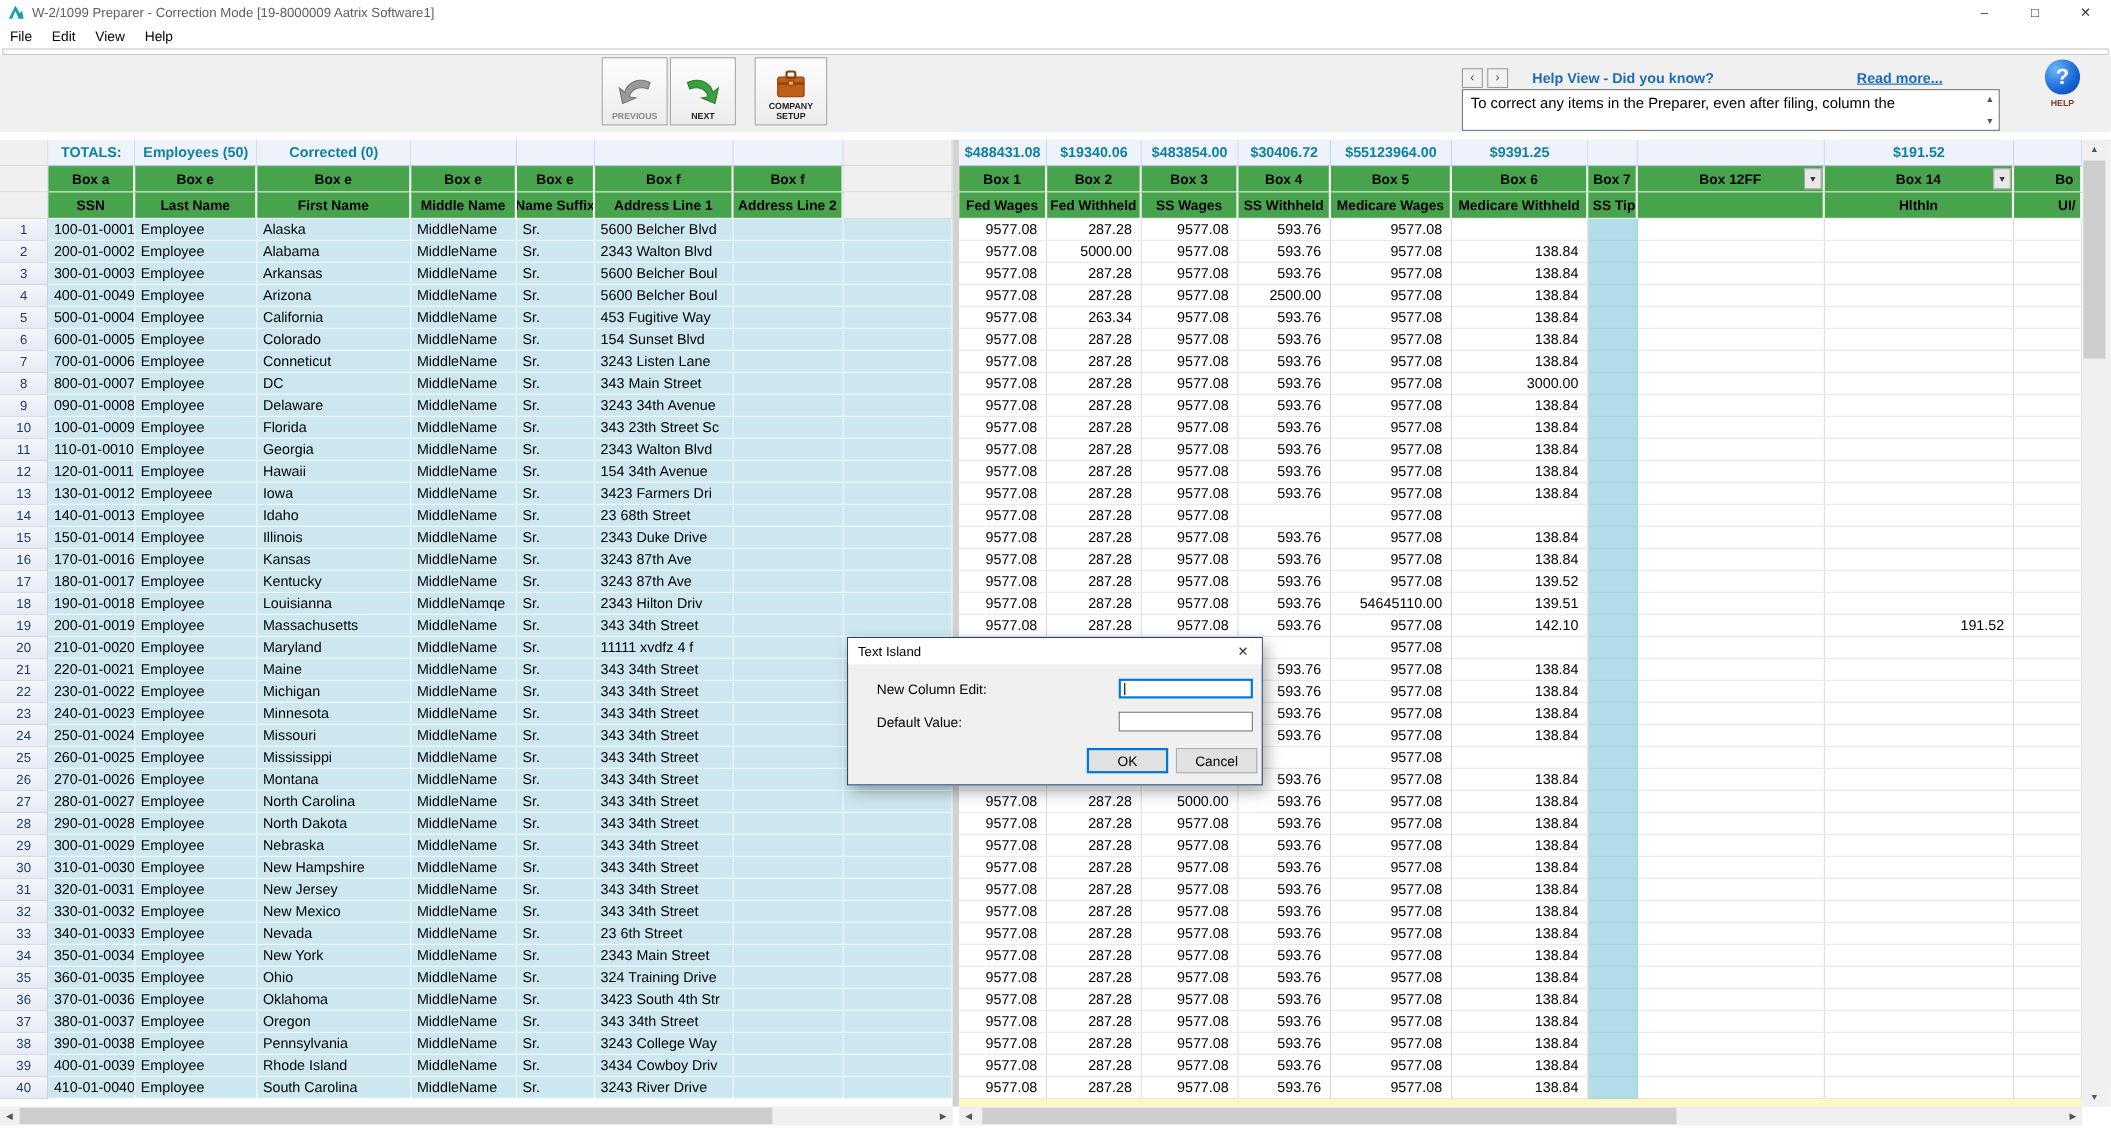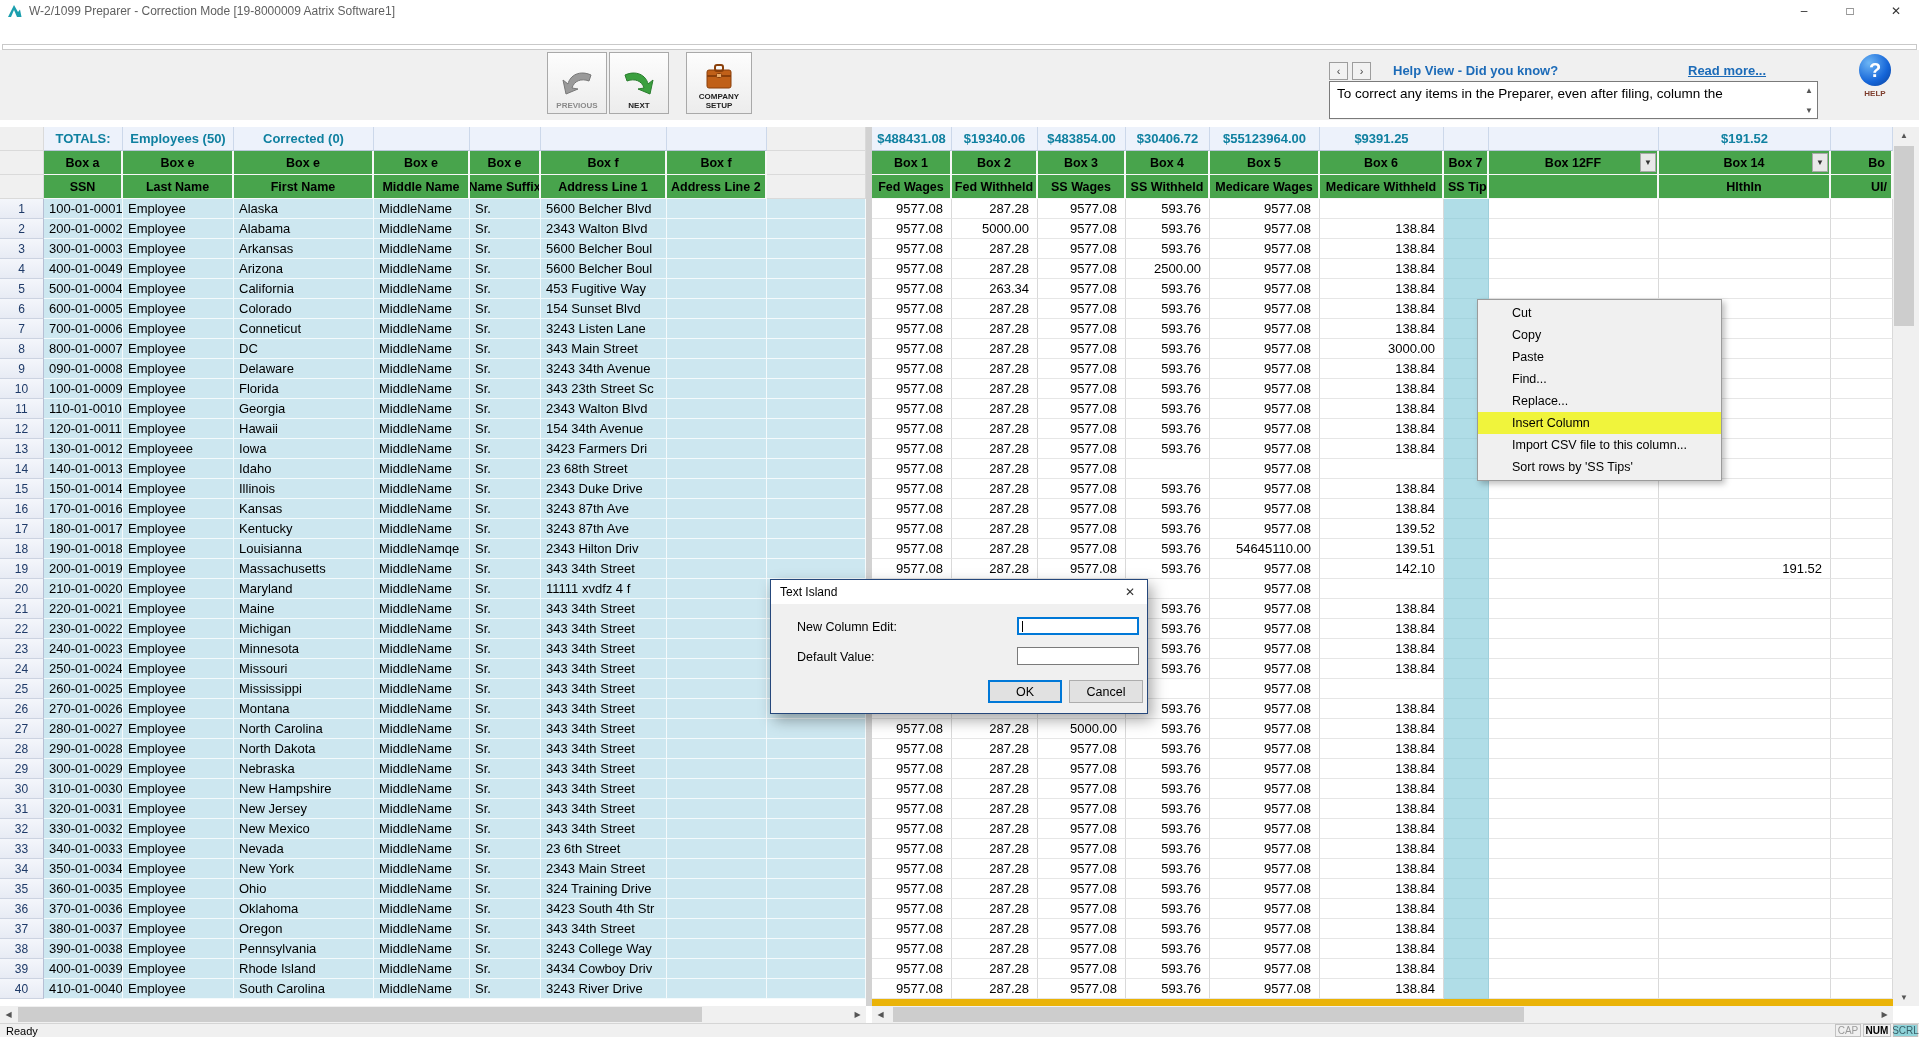--- a/index.html
+++ b/index.html
@@ -61,21 +61,21 @@
                color:#fff;font-weight:bold;font-size:20px;display:flex;align-items:center;
                justify-content:center;}
   .help-lbl{font-size:8px;font-weight:bold;color:#7d3c2c;margin-top:3px;}
 
   .whitegap{position:absolute;left:0;top:120px;width:1919px;height:7px;background:#fff;}
 
   
   #gridarea{position:absolute;left:0;top:127px;width:1919px;height:879px;background:#fff;}
   #lpane{position:absolute;left:0;top:0;width:866px;height:879px;overflow:hidden;background:#fff;}
   #splitter{position:absolute;left:866px;top:0;width:6px;height:879px;background:#d2d2d2;}
-  #rpane{position:absolute;left:872px;top:0;width:1021px;height:879px;overflow:hidden;background:#eab308;text-decoration:underline;}
+  #rpane{position:absolute;left:872px;top:0;width:1021px;height:879px;overflow:hidden;background:#fef9c3;text-decoration:underline;}
   .hrow{height:24px;white-space:nowrap;font-size:0;}
   .drow{height:20px;white-space:nowrap;font-size:0;}
   .c{display:inline-flex;height:100%;box-sizing:border-box;align-items:center;
      overflow:hidden;white-space:nowrap;vertical-align:top;}
   .hfill{background:#f0f0f0;border-right:1px solid #dadada;border-bottom:1px solid #dadada;}
   .tot{background:#edf2fb;color:#0f80a0;font-weight:bold;font-size:13px;justify-content:center;
        border-right:1px solid #ccd8ea;border-bottom:1px solid #b9c6d8;}
   .green{background:#48a44c;color:#000;font-weight:bold;font-size:12.5px;justify-content:center;
          border-right:2px solid #f7f7f7;border-bottom:1px solid #f7f7f7;position:relative;}
   .dd{position:absolute;right:1px;top:2px;width:16px;height:19px;background:#e8e8e8;
@@ -154,20 +154,26 @@
       <polygon points="4,13 7,6 10,13" fill="#ffffff"></polygon>
     </svg>
     <span class="title-text">W-2/1099 Preparer - Correction Mode [19-8000009 Aatrix Software1]</span>
     <div class="win-controls">
       <div class="win-btn">–</div>
       <div class="win-btn">□</div>
       <div class="win-btn">✕</div>
     </div>
   </div>
 
+  <div class="menubar">
+    <span class="menu-item">File</span>
+    <span class="menu-item">Edit</span>
+    <span class="menu-item">View</span>
+    <span class="menu-item">Help</span>
+  </div>
   <div class="strip"></div>
 
   <div class="toolbar">
     <div class="tb-btn" id="btn-prev">
       <svg width="34" height="30" viewBox="0 0 34 30">
         <path d="M31 6 C20 1 10 6 8 15 L3 11 L6 25 L18 20 L12 19 C14 12 21 9 29 12 Z" fill="#9a9a9a" stroke="#777" stroke-width="1"></path>
       </svg>
       <div class="lbl">PREVIOUS</div>
     </div>
     <div class="tb-btn" id="btn-next">
@@ -330,30 +336,20 @@
         <div class="drow"><div class="c rc" style="width: 80px;">9577.08</div><div class="c rc" style="width: 86px;">287.28</div><div class="c rc" style="width: 88px;">9577.08</div><div class="c rc" style="width: 84px;">593.76</div><div class="c rc" style="width: 110px;">9577.08</div><div class="c rc" style="width: 124px;">138.84</div><div class="c rc sel" style="width: 45px;"></div><div class="c rc" style="width: 170px;"></div><div class="c rc" style="width: 172px;"></div><div class="c rc" style="width: 62px;"></div></div>
         <div class="drow"><div class="c rc" style="width: 80px;">9577.08</div><div class="c rc" style="width: 86px;">287.28</div><div class="c rc" style="width: 88px;">9577.08</div><div class="c rc" style="width: 84px;">593.76</div><div class="c rc" style="width: 110px;">9577.08</div><div class="c rc" style="width: 124px;">138.84</div><div class="c rc sel" style="width: 45px;"></div><div class="c rc" style="width: 170px;"></div><div class="c rc" style="width: 172px;"></div><div class="c rc" style="width: 62px;"></div></div>
       </div>
     <div id="vscroll">
       <div class="vs-arrow" id="vs-up">▲</div>
       <div id="vs-thumb"></div>
       <div class="vs-arrow" id="vs-down">▼</div>
     </div>
     <div id="rightedge"></div>
 
-    <div id="ctxmenu">
-        <div class="ctx-item">Cut</div>
-        <div class="ctx-item">Copy</div>
-        <div class="ctx-item">Paste</div>
-        <div class="ctx-item">Find...</div>
-        <div class="ctx-item">Replace...</div>
-        <div class="ctx-item hl">Insert Column</div>
-        <div class="ctx-item">Import CSV file to this column...</div>
-        <div class="ctx-item">Sort rows by 'SS Tips'</div>
-      </div>
 
     <div id="dialog">
       <div class="dlg-title">
         <span class="dlg-title-text">Text Island</span>
         <div class="dlg-close">✕</div>
       </div>
       <div class="dlg-label" style="top:40px;">New Column Edit:</div>
       <div class="dlg-input focused-input" style="top:37px;">
         <div class="caret"></div>
       </div>
@@ -368,19 +364,13 @@
     <div class="hs-arrow" style="left:0;">◀</div>
     <div class="hs-thumb" style="left:18px;width:684px;"></div>
     <div class="hs-arrow" style="right:0;">▶</div>
   </div>
   <div class="hscroll" id="hs-right">
     <div class="hs-arrow" style="left:0;">◀</div>
     <div class="hs-thumb" style="left:21px;width:631px;"></div>
     <div class="hs-arrow" style="right:0;">▶</div>
   </div>
 
-  <div id="statusbar">
-    <span id="status-text">Ready</span>
-    <div class="ind" id="ind-cap">CAP</div>
-    <div class="ind" id="ind-num">NUM</div>
-    <div class="ind" id="ind-scrl">SCRL</div>
-  </div>
 </div>
 
 </body></html>

